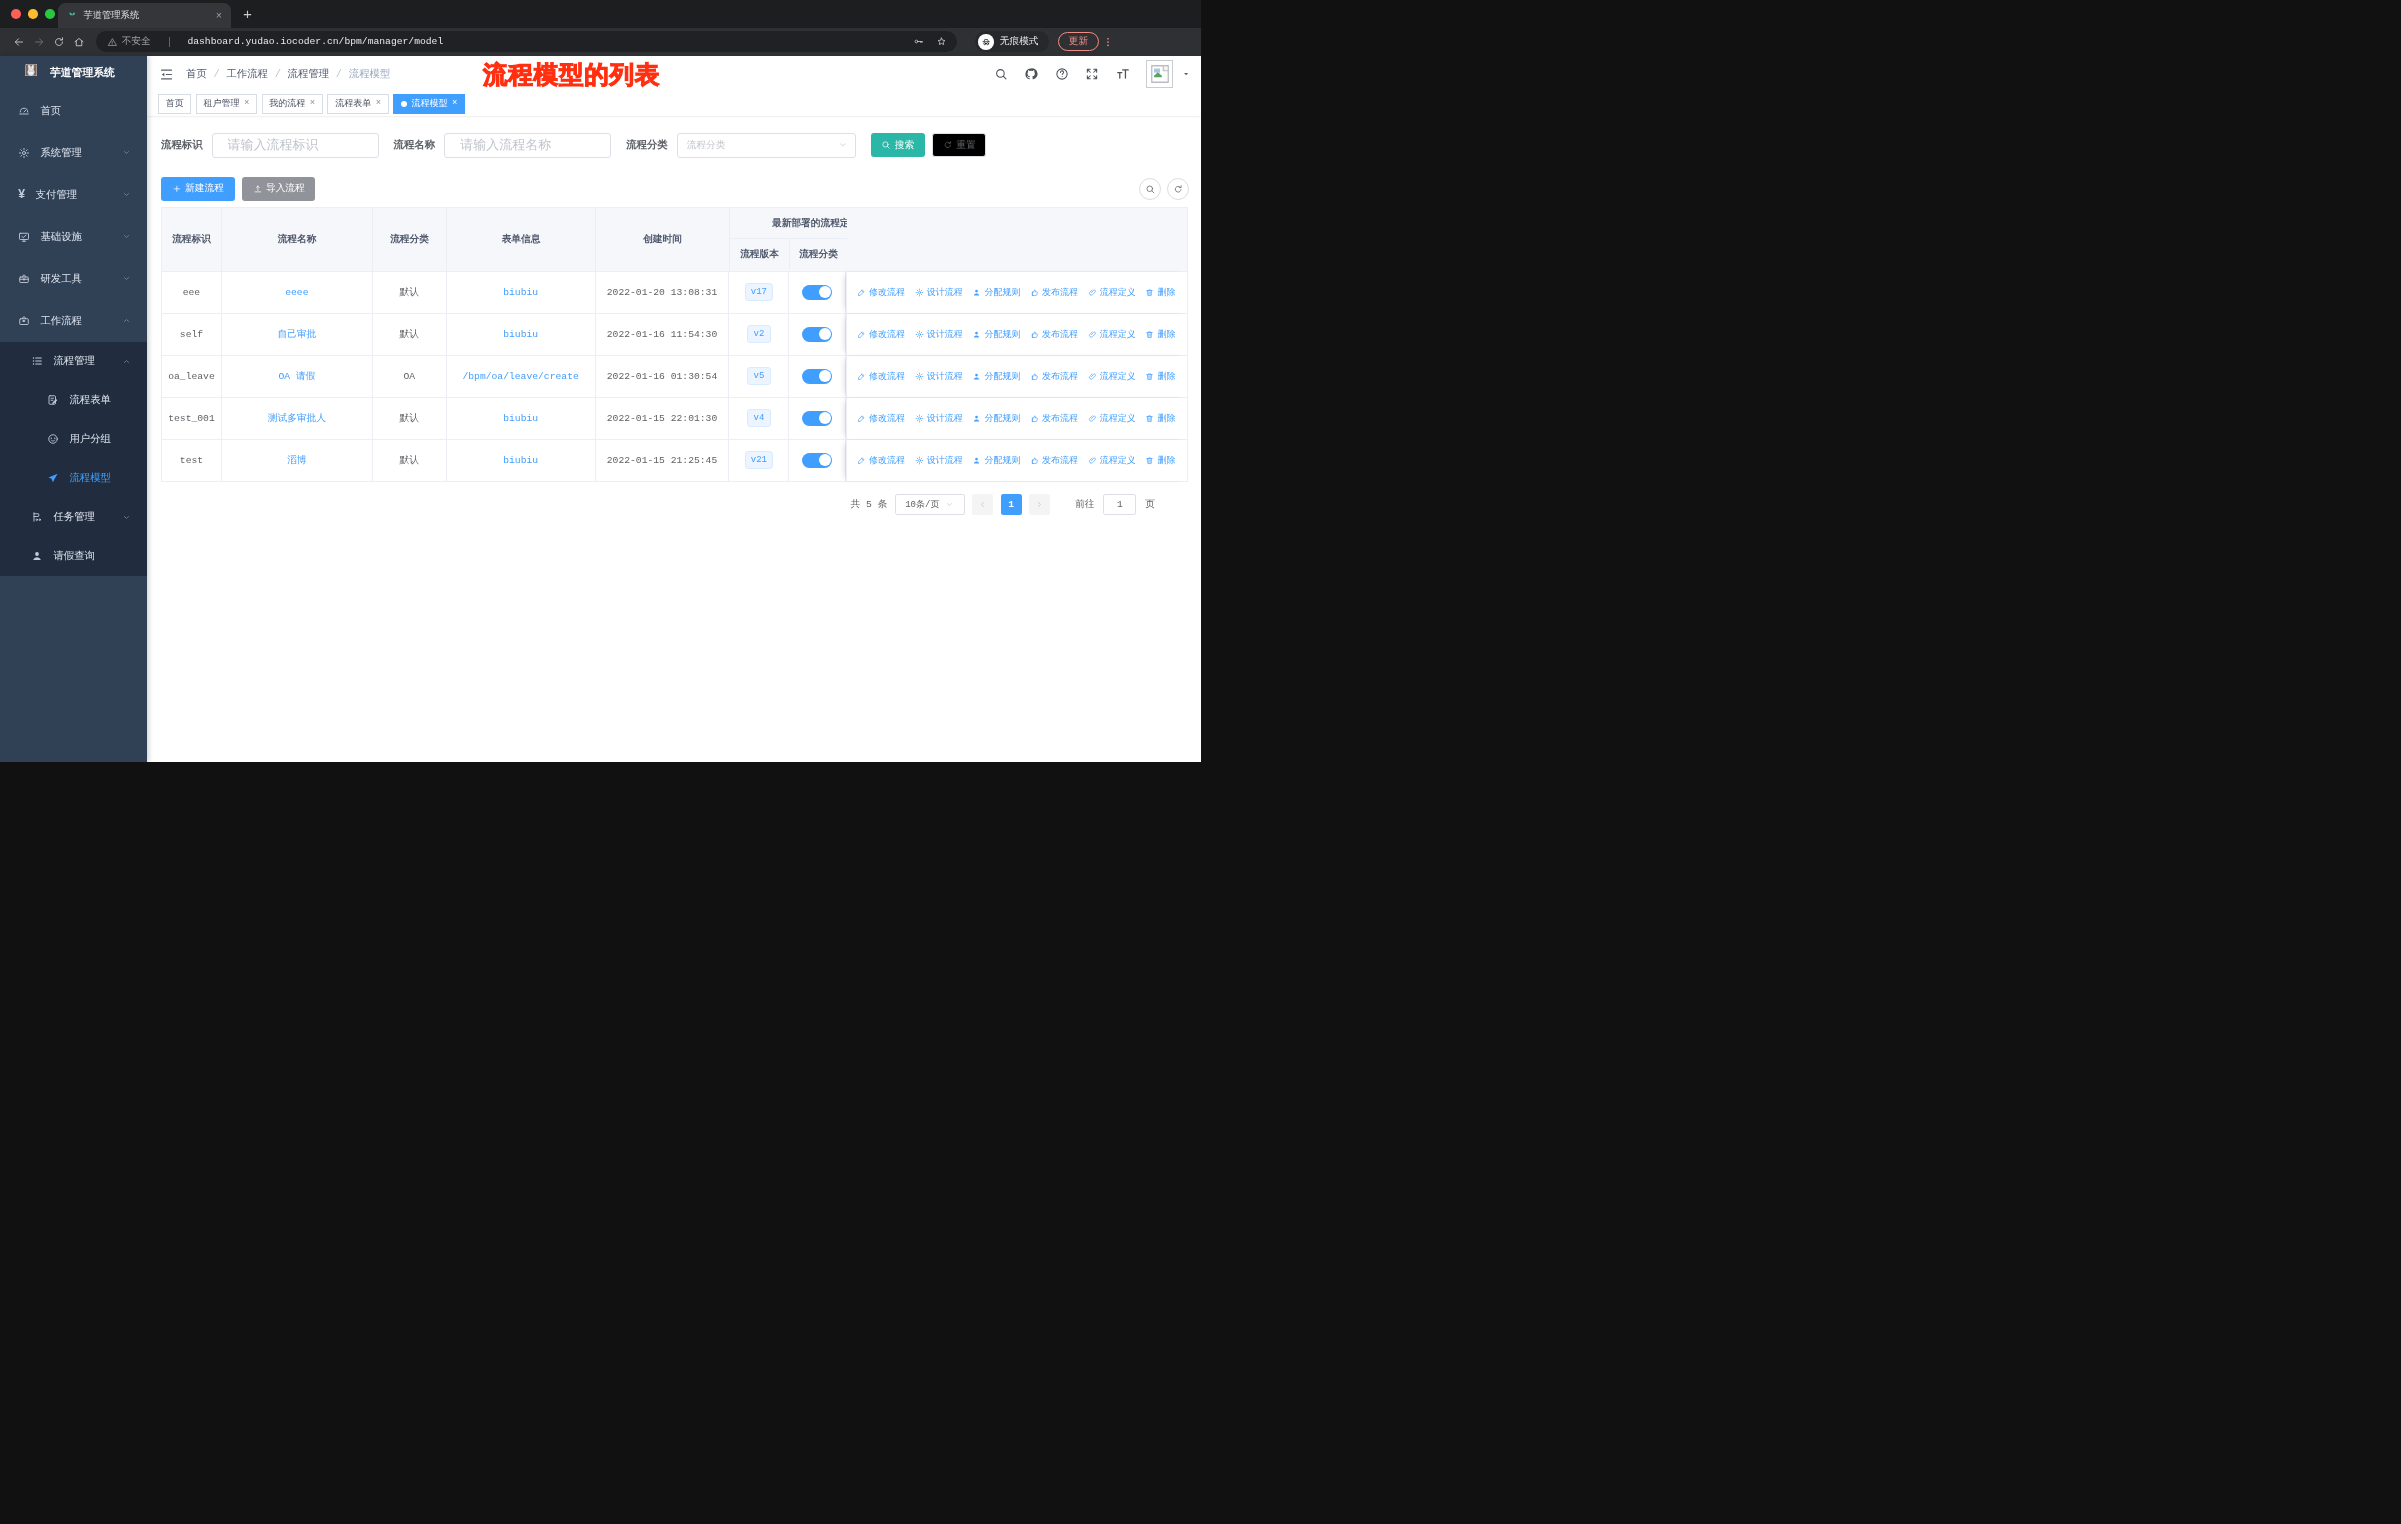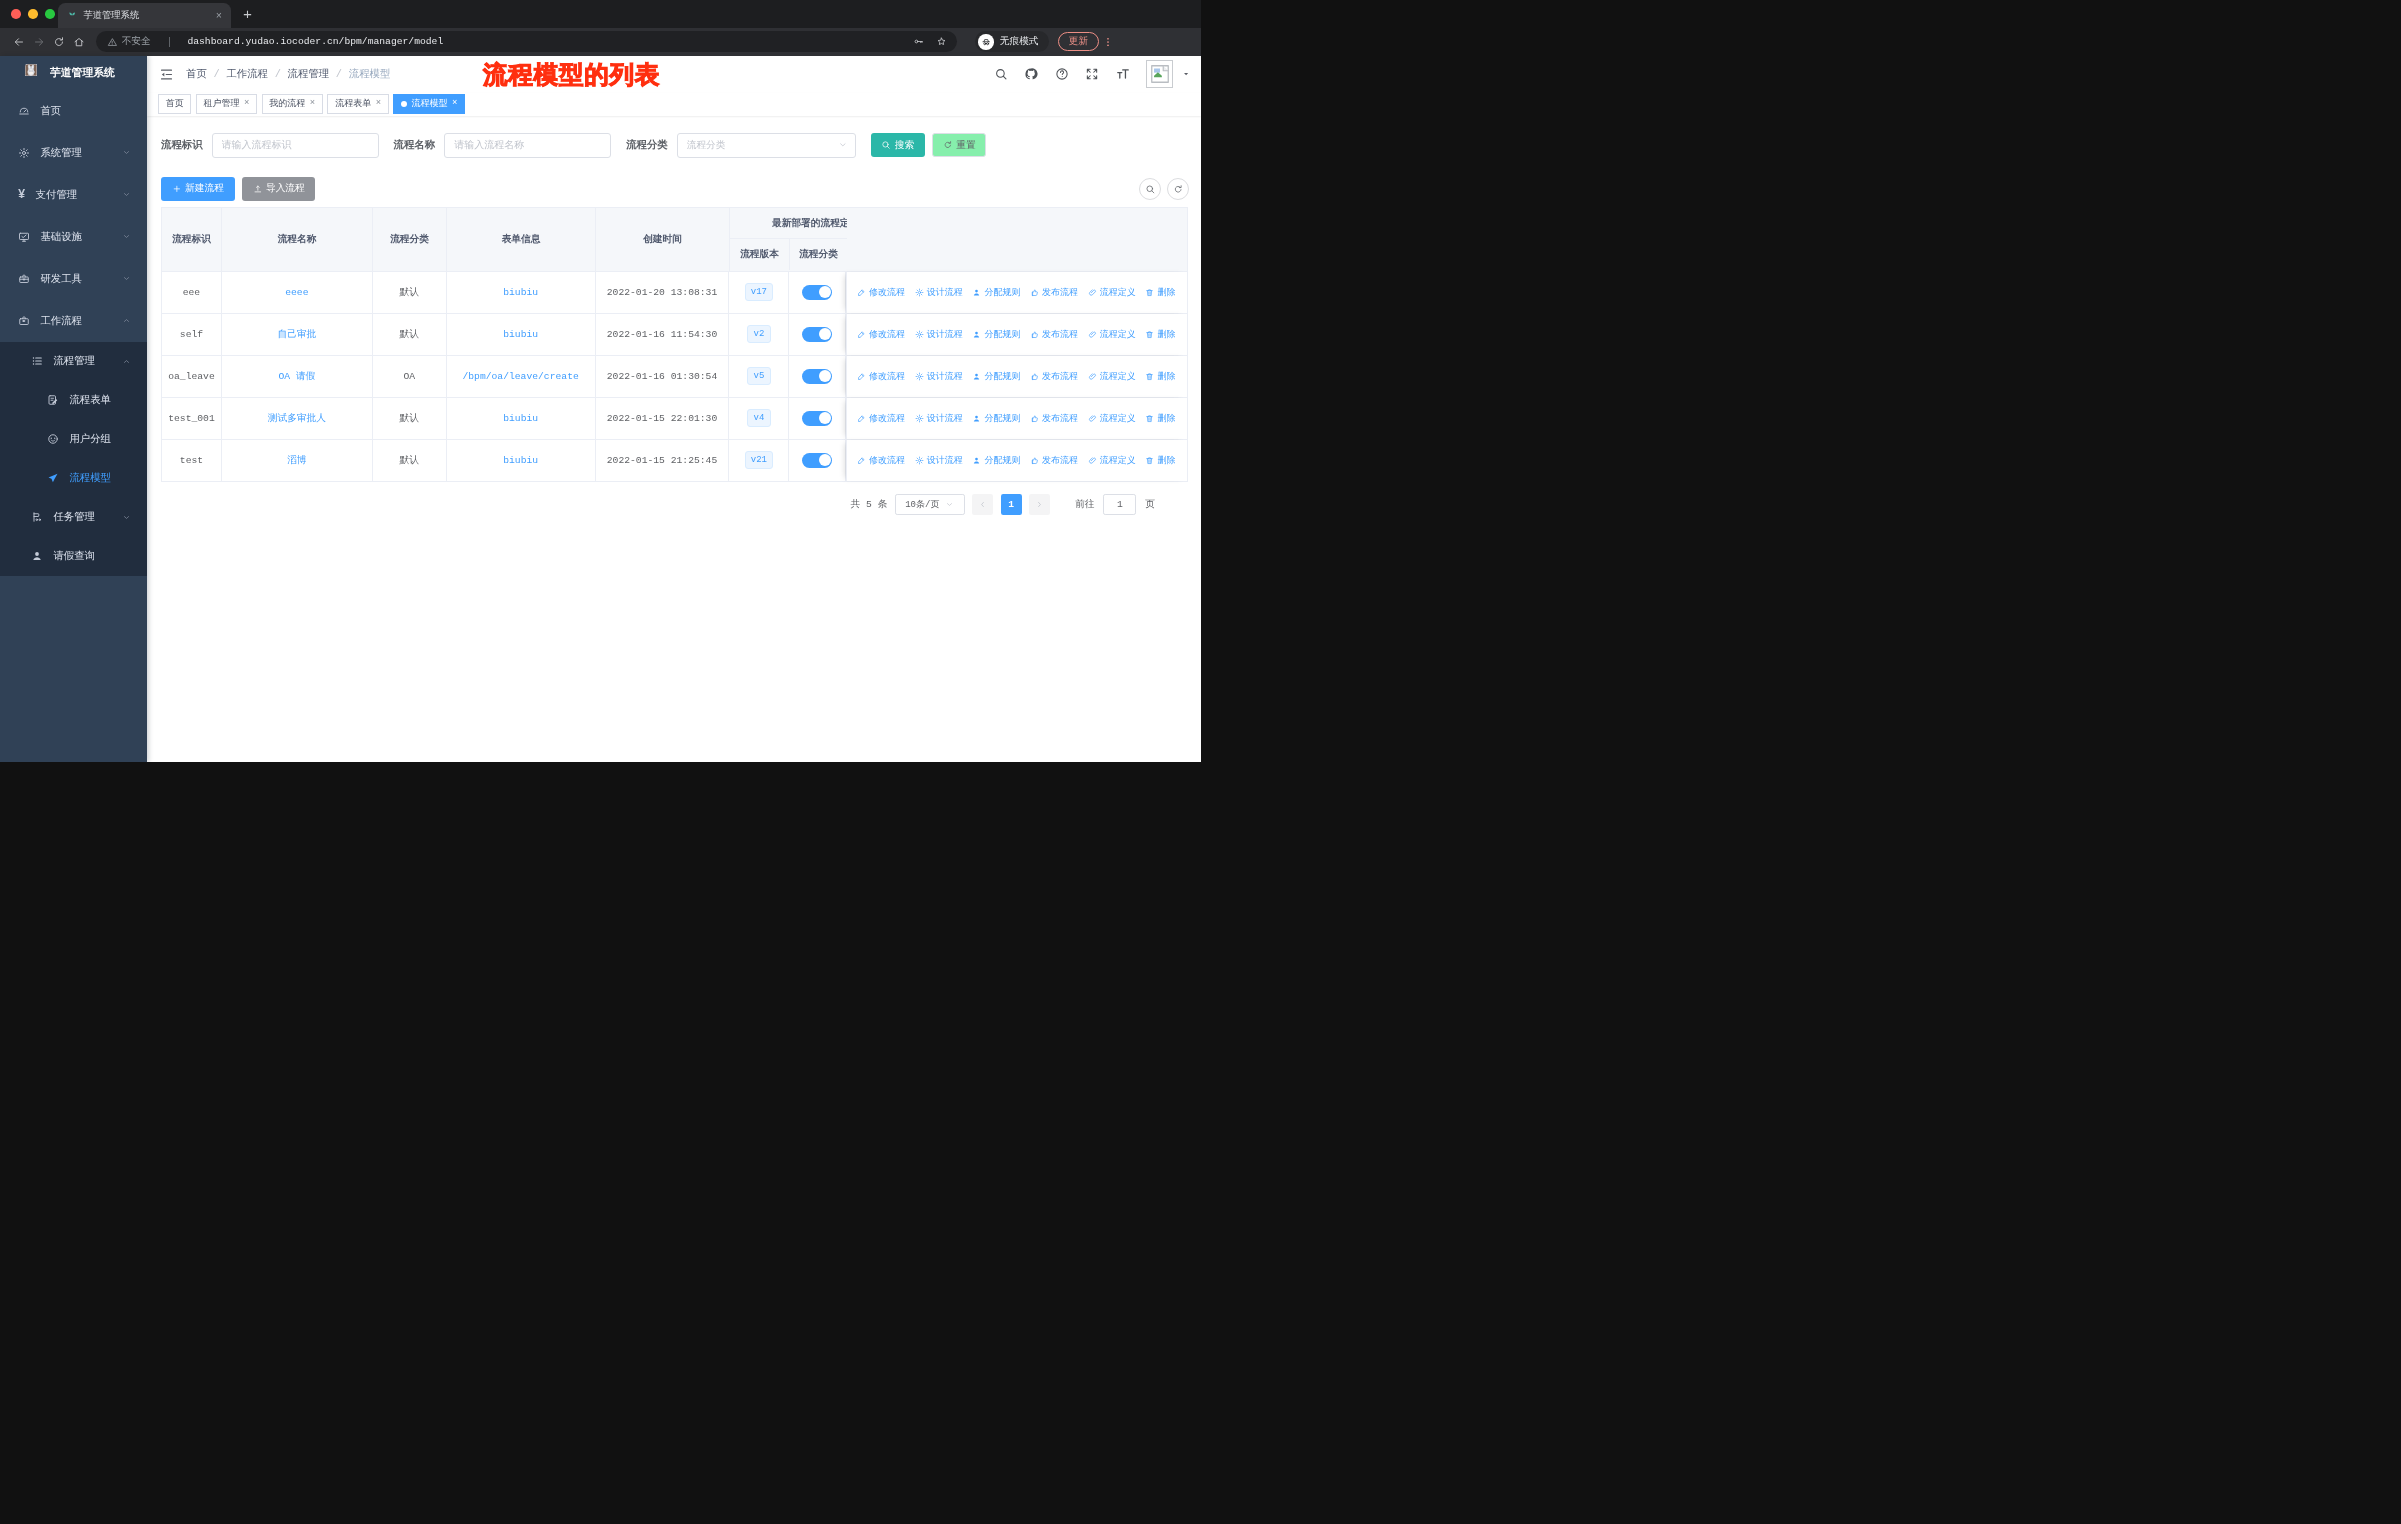--- a/index.html
+++ b/index.html
@@ -77,31 +77,31 @@
   .tag.active{background:#409eff;border-color:#409eff;color:#fff;}
   .tag.active .tag-x{color:#fff;}
   .tag-dot{width:6px;height:6px;border-radius:50%;background:#fff;display:inline-block;}
 
   .content{flex:1;padding:17px 12px 0 14px;background:#fff;position:relative;overflow:hidden;}
 
   
   .filters{display:flex;align-items:center;}
   .fgroup{display:flex;align-items:center;margin-right:15px;}
   .flabel{font-size:10.4px;font-weight:bold;color:#5c6066;margin-right:9px;white-space:nowrap;}
-  .finput{width:167px;height:25px;border:0.7px solid #dcdfe6;border-radius:3px;padding:0 9px;
-    font-size:10px;color:#606266;outline:none;font-family:inherit;}
+  .finput{width:167px;height:25px;border:0.7px solid #dcdfe6;border-radius:3px;padding:0 15px;
+    font-size:13px;color:#606266;outline:none;font-family:inherit;}
   .finput::placeholder{color:#c0c4cc;}
   .fselect{width:179px;height:25px;border:0.7px solid #dcdfe6;border-radius:3px;padding:0 7.4px 0 9px;
     display:flex;align-items:center;justify-content:space-between;color:#c0c4cc;font-size:9.7px;cursor:pointer;}
   .fselect .ic{color:#c0c4cc;font-size:9.7px;}
   .btn{height:24px;padding:0 9.7px;border-radius:3px;font-size:9.7px;display:inline-flex;align-items:center;
     gap:3.7px;border:0.7px solid transparent;cursor:pointer;white-space:nowrap;font-family:inherit;}
   .btn .ic{font-size:9.7px;}
   .btn-teal{background:#2bb7a8;color:#fff;margin-left:0;}
-  .btn-plain{background:#86efac;border-color:#dcdfe6;color:#606266;margin-left:7.4px;}
+  .btn-plain{background:#000000;border-color:#dcdfe6;color:#606266;margin-left:7.4px;}
   .btn-blue{background:#409eff;color:#fff;}
   .btn-grey{background:#909399;color:#fff;margin-left:7.4px;}
 
   .actions-row{display:flex;align-items:center;margin-top:19.4px;}
   .cbtn{width:22px;height:22px;border-radius:50%;border:0.7px solid #dcdde0;display:flex;align-items:center;
     justify-content:center;color:#5f6368;background:#fff;font-size:10.4px;cursor:pointer;}
   .cbtn + .cbtn{margin-left:6px;}
   .spacer{flex:1;}
 
   

